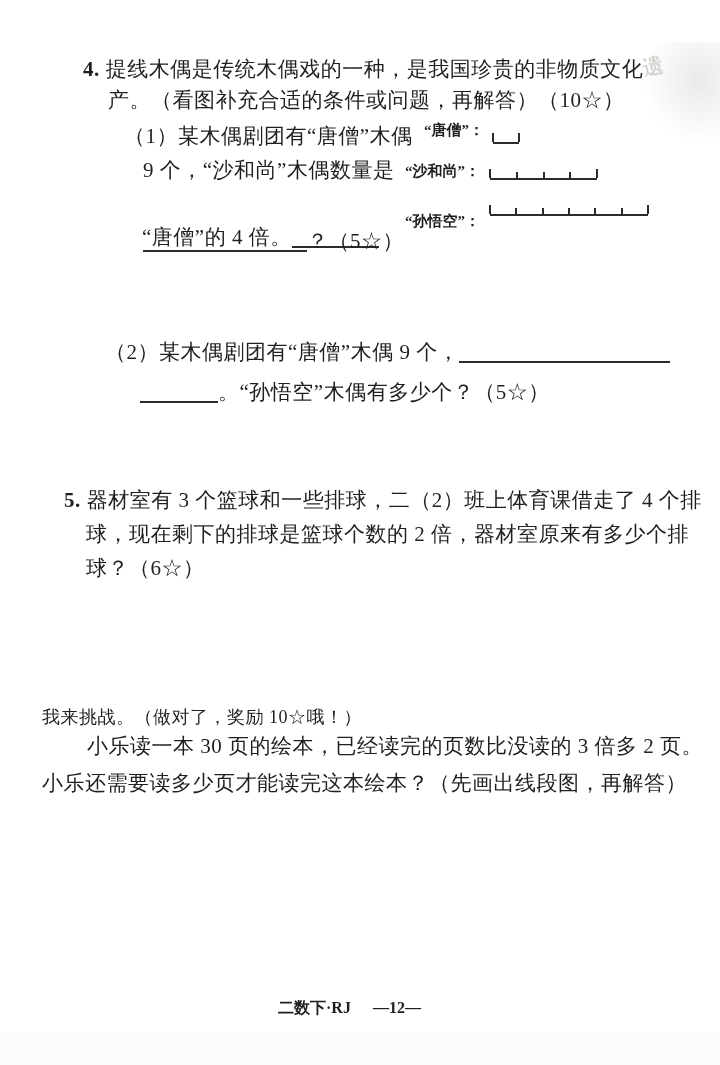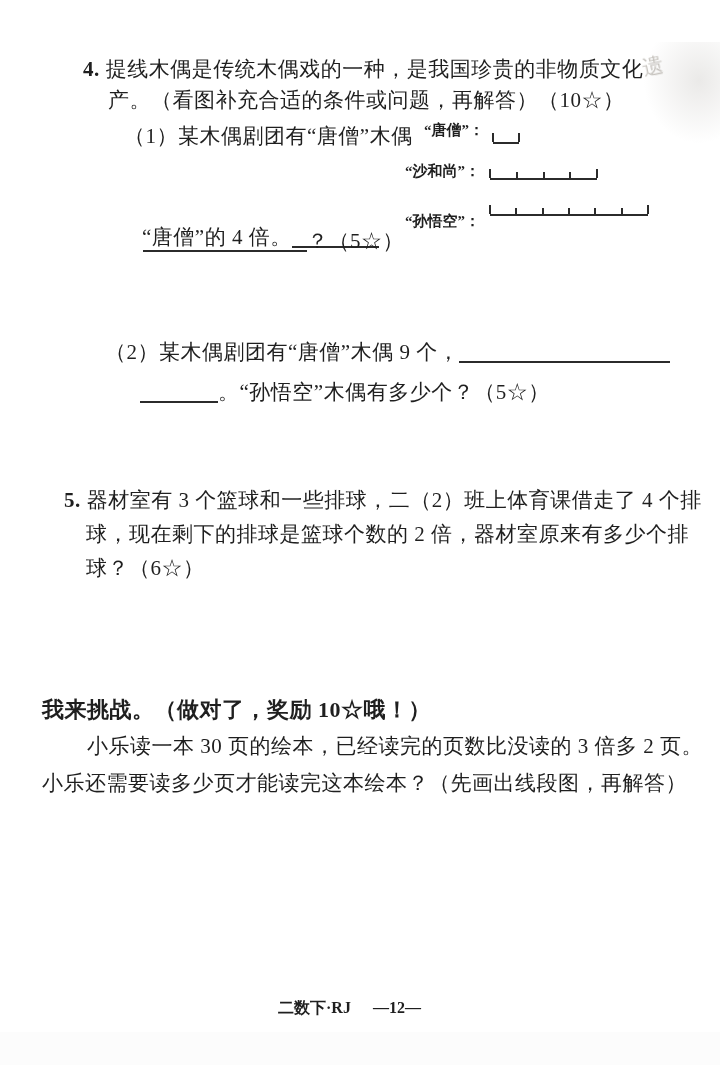--- a/index.html
+++ b/index.html
@@ -47,21 +47,21 @@
   }
   .segbar .tick {
     position: absolute;
     bottom: 0;
     width: 2px;
     height: 6px;
     background: #2b2b2b;
     transform: translateX(-1px);
   }
   .segbar .tick.end { height: 9px; }
-  .challenge-title { font-weight: bold; font-size: 22px; }
+  .challenge-title { font-weight: normal; font-size: 18px; margin-top: 8px; }
   .footer-line {
     position: absolute;
     font-size: 16px;
     line-height: 20px;
     font-weight: bold;
     white-space: nowrap;
   }
   .footer-line .pageno { margin-left: 22px; }
   .curl-artifact {
     position: absolute;
@@ -84,20 +84,23 @@
 
   <div class="line" style="left:83px; top:56px;">
     <span class="num">4.</span><span>提线木偶是传统木偶戏的一种，是我国珍贵的非物质文化</span><span class="faded-char">遗</span>
   </div>
   <div class="line" style="left:108px; top:87px;">
     <span>产。（看图补充合适的条件或问题，再解答）（10☆）</span>
   </div>
 
   <div class="line" style="left:124px; top:123px;text-align:center;">
     <span>（1）某木偶剧团有“唐僧”木偶</span>
+  </div>
+  <div class="line" style="left:143px; top:157px;">
+    <span>9 个，“沙和尚”木偶数量是</span>
   </div>
   <div class="line" style="left:142px; top:192px;margin-top:32px;">
     <span>“唐僧”的 4 倍。</span><span class="blank" style="width:87px;"></span>
   </div>
   <div class="line" style="left:143px; top:228px;">
     <span class="blank" style="width:164px;"></span><span>？（5☆）</span>
   </div>
 
   <div class="diagram-label" style="left:424px; top:121px;">“唐僧”：</div>
   <div class="segbar" style="left: 493px; top: 131px; width: 26px;">

